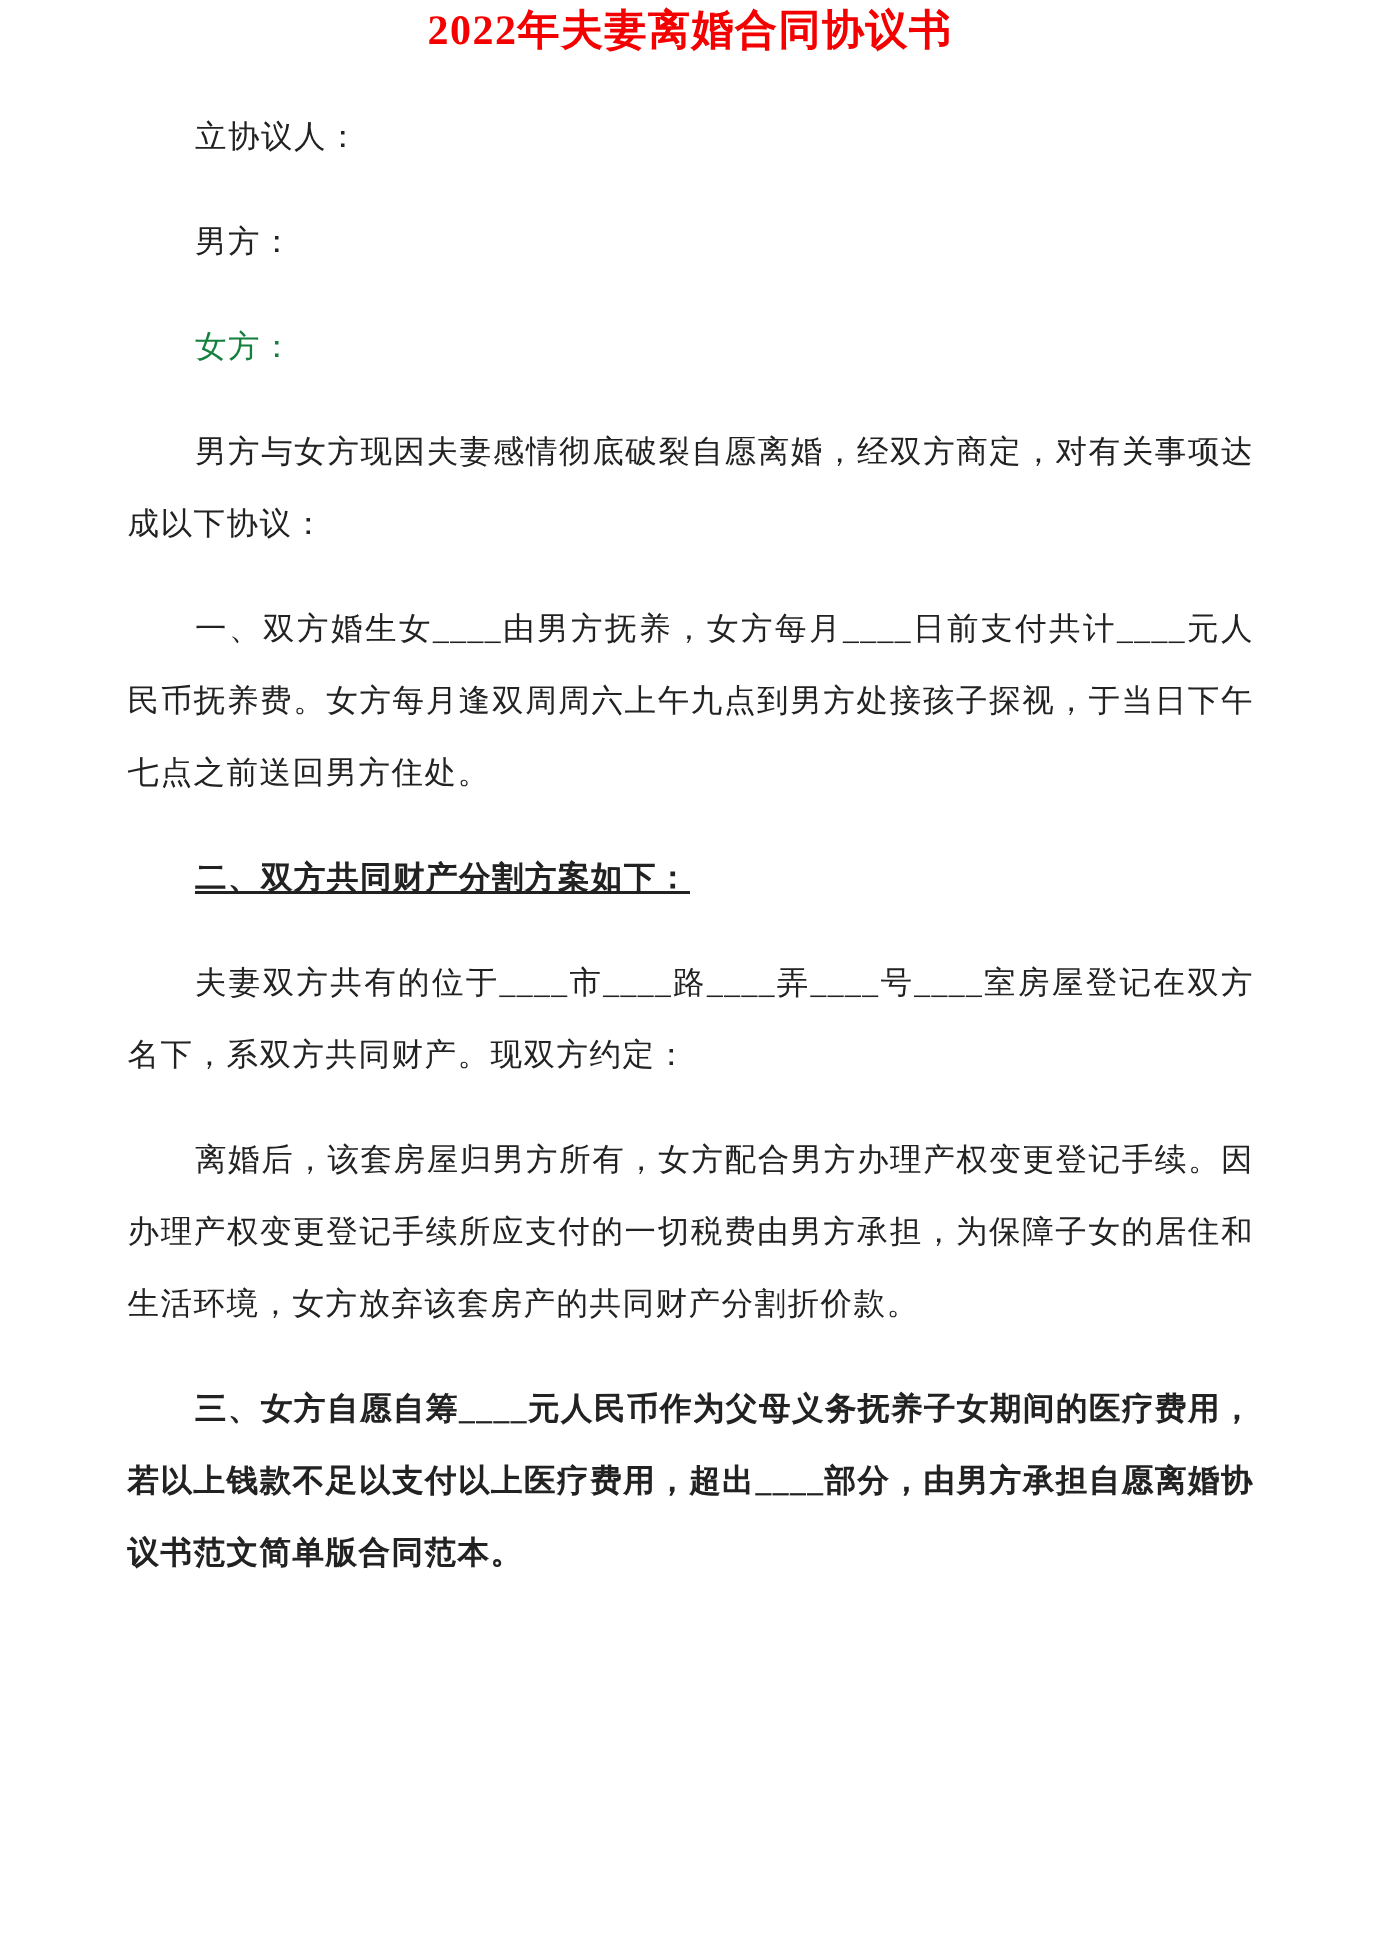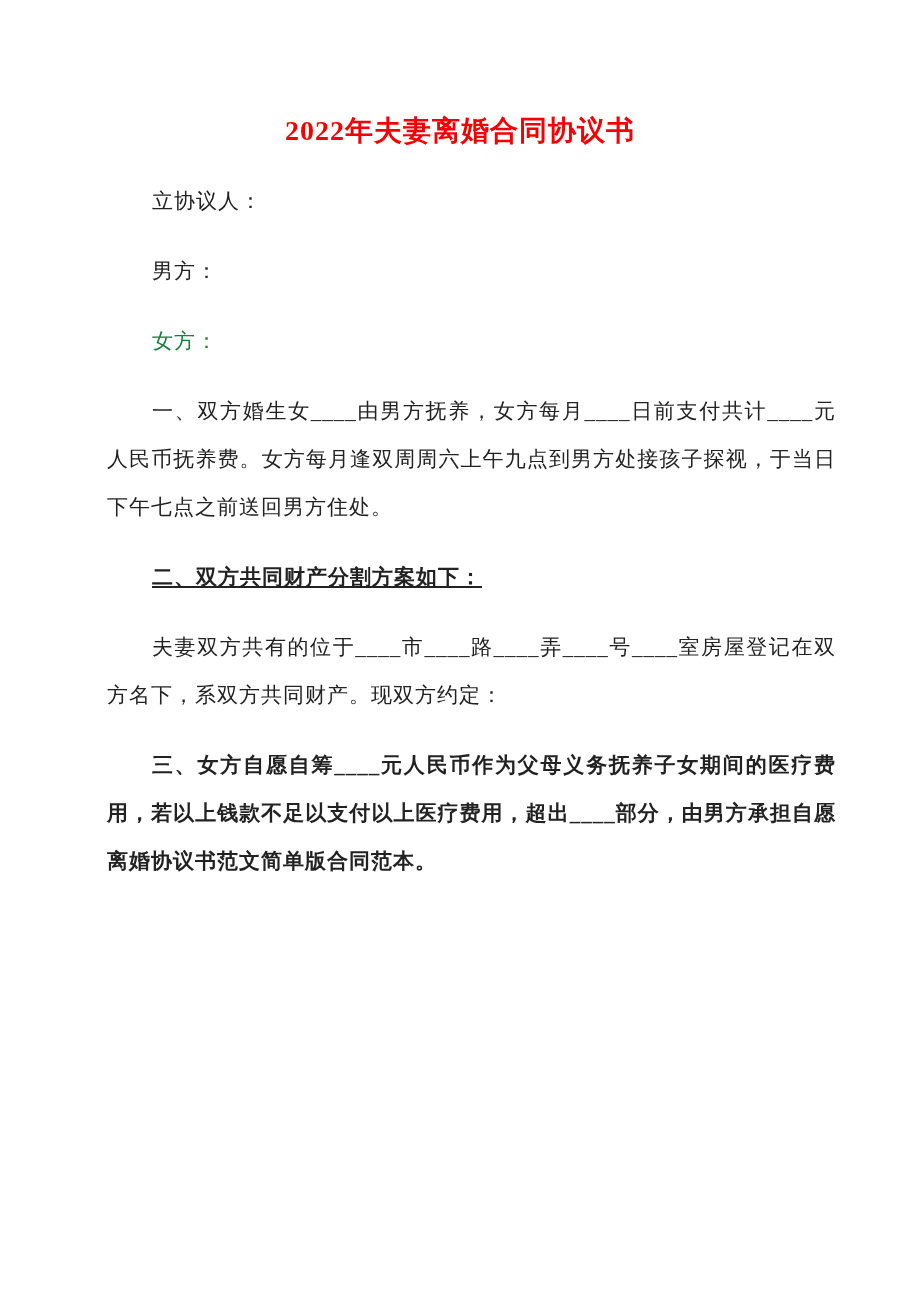--- a/index.html
+++ b/index.html
@@ -10,30 +10,29 @@
   .page {
     position: relative;
     width: 920px;
     height: 1302px;
     background: #ffffff;
     overflow: hidden;
     font-family: "Liberation Serif", "DejaVu Serif", serif;
   }
   .doc-title {
     margin: 0 85px 0 85px;
-    padding-top: 110px;
     font-size: 28px;
     line-height: 42px;
     font-weight: bold;
     text-align: center;
     letter-spacing: 1px;
     
   }
   .doc-body {
-    padding: 25px 84px 0 107px;
+    padding: 25px 84px 0 85px;
   }
   .doc-body p {
     margin: 0 0 22px 0;
     font-size: 21px;
     line-height: 48px;
     letter-spacing: 1px;
     text-indent: 45px;
     text-align: justify;
     
   }
@@ -45,19 +44,21 @@
 <body>
 
 <div class="page">
 
   <h1 class="doc-title" style="color: rgb(244, 0, 0);">2022年夫妻离婚合同协议书</h1>
 
   <div class="doc-body">
     <p style="color: rgb(34, 34, 34);">立协议人：</p>
     <p style="color: rgb(34, 34, 34);">男方：</p>
     <p style="color: #15803d;">女方：</p>
+    <p style="color: rgb(34, 34, 34);">男方与女方现因夫妻感情彻底破裂自愿离婚，经双方商定，对有关事项达成以下协议：</p>
     <p style="color: rgb(34, 34, 34);">一、双方婚生女____由男方抚养，女方每月____日前支付共计____元人民币抚养费。女方每月逢双周周六上午九点到男方处接孩子探视，于当日下午七点之前送回男方住处。</p>
     <p class="bold" style="color: rgb(34, 34, 34); text-decoration: underline;">二、双方共同财产分割方案如下：</p>
     <p style="color: rgb(34, 34, 34);">夫妻双方共有的位于____市____路____弄____号____室房屋登记在双方名下，系双方共同财产。现双方约定：</p>
+    <p style="color: rgb(34, 34, 34);">离婚后，该套房屋归男方所有，女方配合男方办理产权变更登记手续。因办理产权变更登记手续所应支付的一切税费由男方承担，为保障子女的居住和生活环境，女方放弃该套房产的共同财产分割折价款。</p>
     <p style="color: rgb(34, 34, 34); font-weight: bold;">三、女方自愿自筹____元人民币作为父母义务抚养子女期间的医疗费用，若以上钱款不足以支付以上医疗费用，超出____部分，由男方承担自愿离婚协议书范文简单版合同范本。</p>
   </div>
 
 </div>
 
 </body></html>

